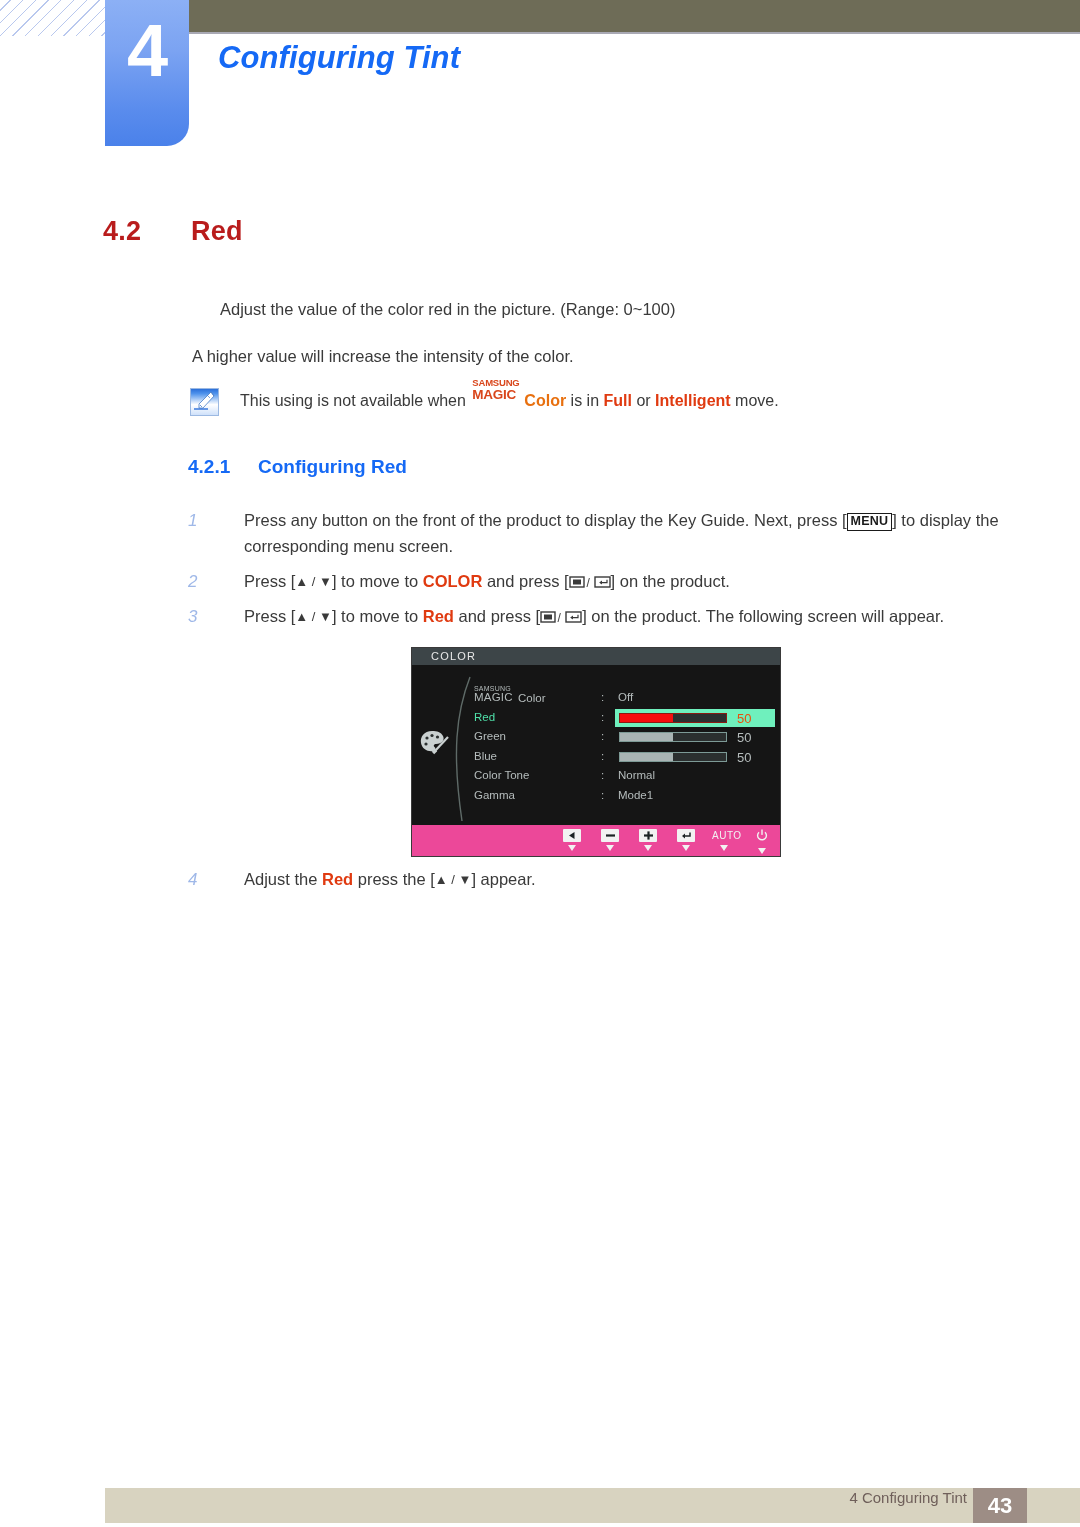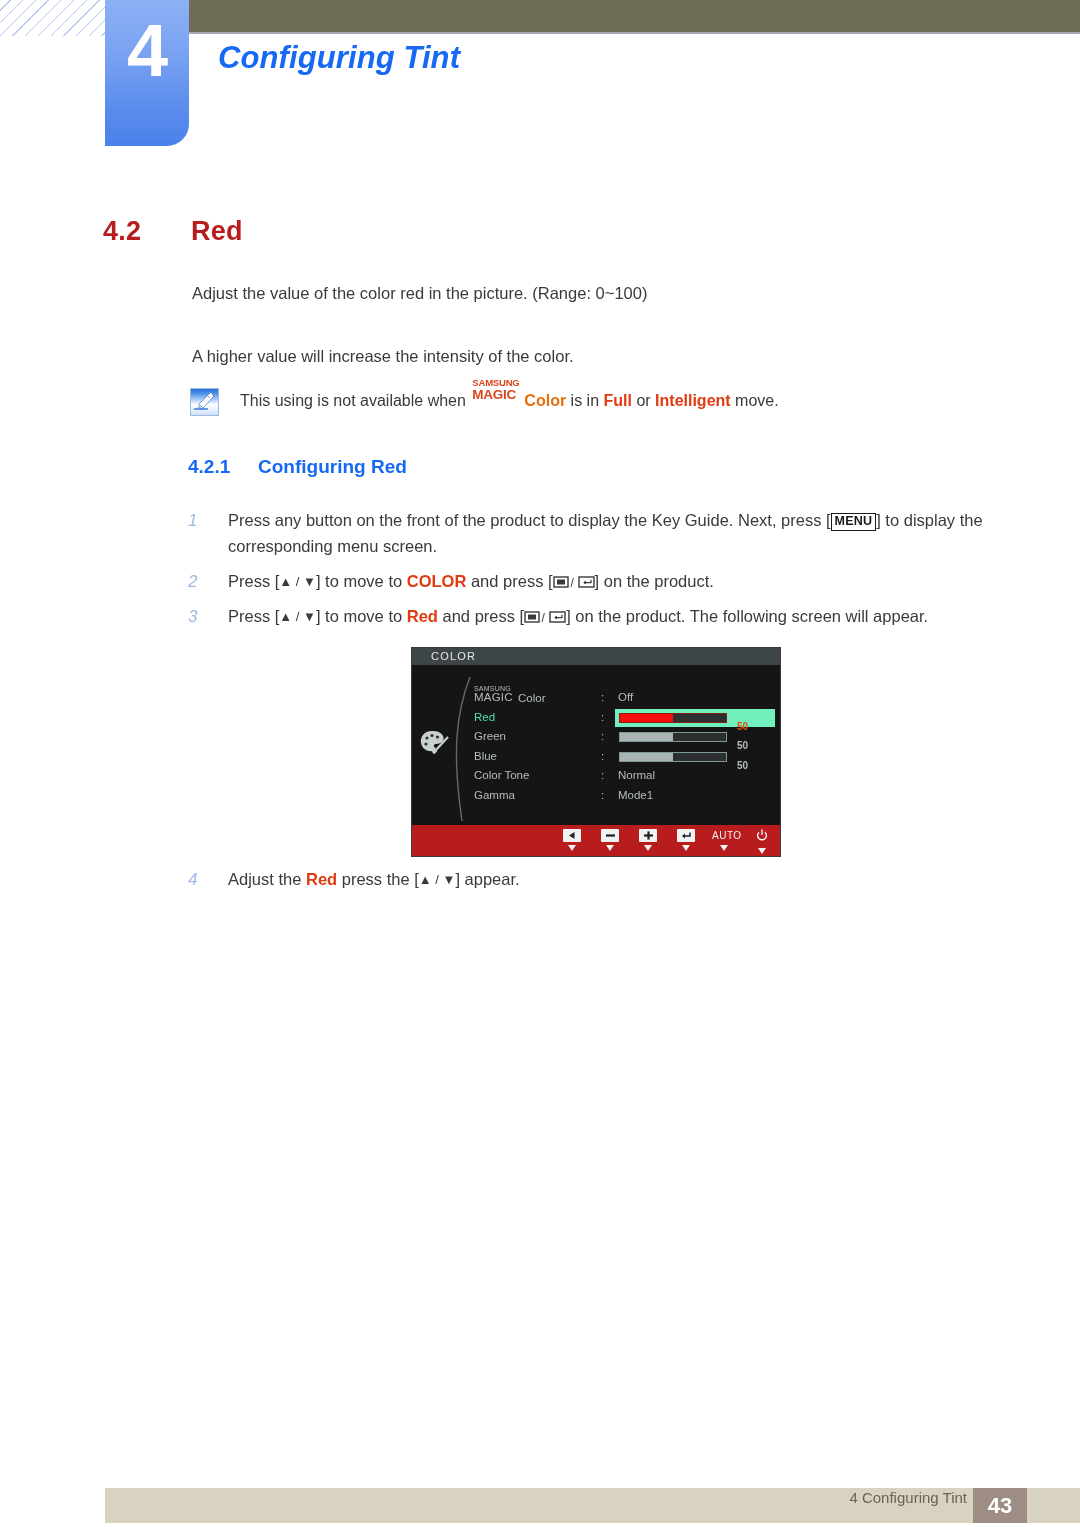--- a/index.html
+++ b/index.html
@@ -95,21 +95,21 @@
 
   
   .para {
     position: absolute;
     left: 192px;
     font-size: 16.5px;
     color: #3a3a3a;
     line-height: 1.45;
     white-space: nowrap;
   }
-  .para1 { top: 282px; }
+  .para1 { top: 298px; margin-left: 28px; }
   .para2 { top: 345px; }
 
   
   .note {
     position: absolute;
     left: 190px; top: 388px;
     width: 760px;
     height: 30px;
   }
   .note-icon {
@@ -171,21 +171,21 @@
   .step .n {
     position: absolute;
     left: 0; top: 0;
     width: 26px;
     font-size: 17px;
     font-style: italic;
     color: #9fb8e8;
   }
   .step .t {
     display: block;
-    margin-left: 40px;
+    margin-left: 56px;
   }
   .step1 { top: 508px; }
   .step2 { top: 569px; }
   .step3 { top: 604px; }
   .step4 { top: 867px; }
 
   .menukey {
     display: inline-block;
     font-size: 12.5px;
     font-weight: bold;
@@ -311,33 +311,32 @@
   .slider-wrap.hl .track { border-color: #8a1a12; }
   .fill {
     position: absolute;
     left: 0; top: 0;
     height: 100%;
     background: #a9b4b4;
   }
   .slider-wrap.hl .fill { background: #f50d0d; }
   .slider-num {
     position: absolute;
-    left: 122px; top: 12px;
-    font-size: 10px;
+    left: 122px; top: 2px;
+    font-size: 13px;
     color: #b5bcbc;
-    font-weight: bold;
   }
   .slider-wrap.hl .slider-num { color: #e8500c; }
 
   .osd-footer {
     position: absolute;
     left: 0; bottom: 0;
     width: 100%;
     height: 31px;
-    background: #b91c1c;
+    background: #ec4899;
   }
   .osd-btns {
     position: absolute;
     left: 148px; top: 4px;
     display: flex;
     gap: 14px;
   }
   .osd-btn {
     width: 24px;
     text-align: center;

